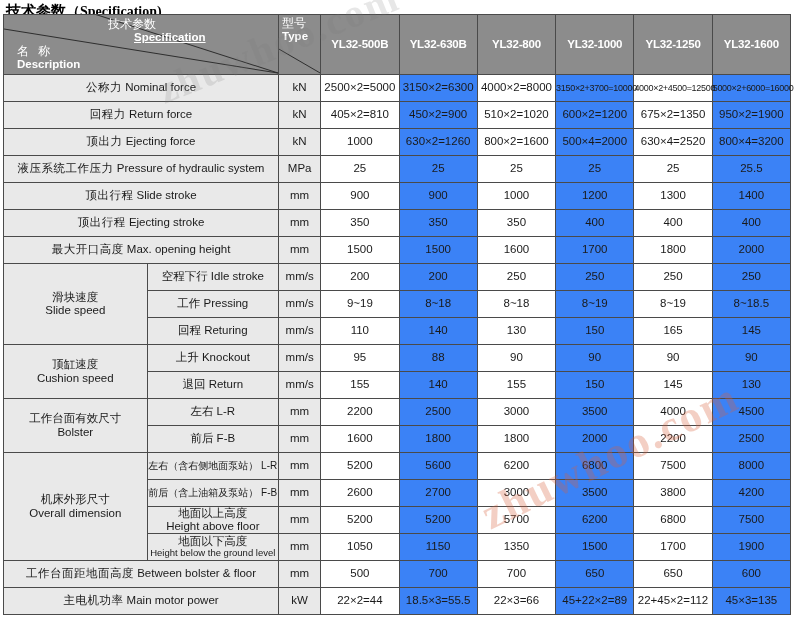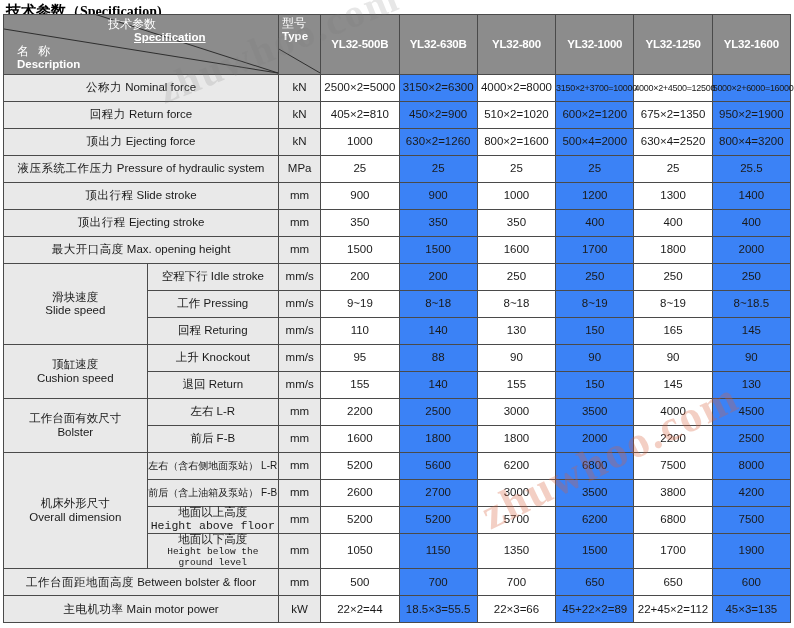--- a/index.html
+++ b/index.html
@@ -157,21 +157,21 @@
     line-height: 1.2;
   }
   td.sub {
     background: #e9e9e9;
     text-align: left;
     padding: 0 0 0 6px;
     font-size: 11.5px;
     height: 26px;
   }
   td.sub.small { font-size: 10px; }
-  td.sub.two { line-height: 1.12; font-family: Liberation Mono, monospace; }
+  td.sub.two { line-height: 1.12; }
   td.sub.two .small2 { font-size: 9.5px; }
   td.unit {
     background: #e9e9e9;
     font-size: 11.5px;
     height: 26px;
   }
   td.val {
     background: #ffffff;
     height: 26px;
     font-size: 12px;

